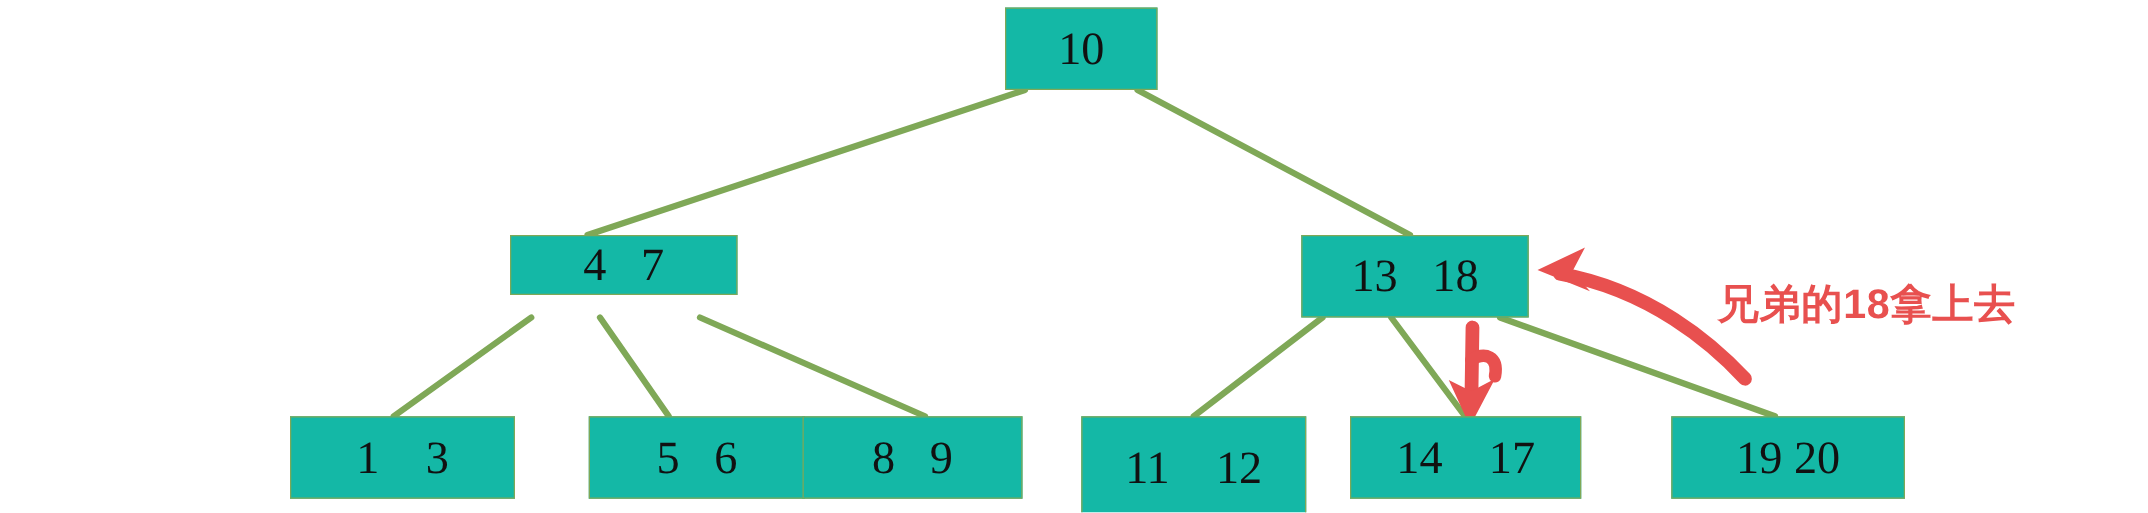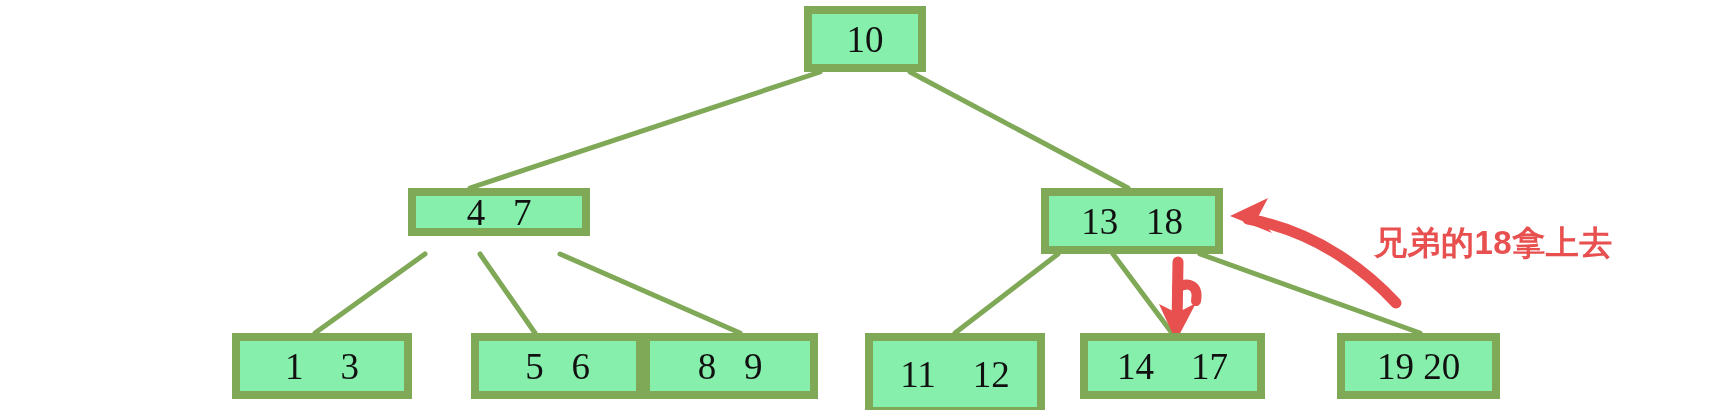--- a/index.html
+++ b/index.html
@@ -20,22 +20,22 @@
   #edges {
     position: absolute;
     left: 0;
     top: 0;
     width: 1718px;
     height: 410px;
   }
   .node {
     position: absolute;
     box-sizing: border-box;
-    border: 8px solid #84cc16;
-    background: #86efac;
+    border: 1px solid #84cc16;
+    background: #14b8a6;
     display: flex;
     align-items: center;
     justify-content: center;
     font-family: "Liberation Serif", serif;
     font-size: 37px;
     color: #111111;
     letter-spacing: 0px;
     white-space: pre;
     line-height: 1;
   }
@@ -82,20 +82,20 @@
 
   <div id="nodes-layer">
       <div class="node" style="left: 804px; top: 6px; width: 122px; height: 66px; border-color: rgb(127, 168, 87); color: rgb(17, 17, 17);">10</div>
       <div class="node" style="left: 408px; top: 188px; width: 182px; height: 48px; border-color: rgb(127, 168, 87); color: rgb(17, 17, 17);">4   7</div>
       <div class="node" style="left: 1041px; top: 188px; width: 182px; height: 66px; border-color: rgb(127, 168, 87); color: rgb(17, 17, 17); text-align: right;">13   18</div>
       <div class="node" style="left: 232px; top: 333px; width: 180px; height: 66px; border-color: rgb(127, 168, 87); color: rgb(17, 17, 17);">1    3</div>
       <div class="node" style="left: 447px; top: 333px; width: 173px; height: 66px; border-color: rgb(127, 168, 87); color: rgb(17, 17, 17); margin-left: 24px;">5   6</div>
       <div class="node" style="left: 642px; top: 333px; width: 176px; height: 66px; border-color: rgb(127, 168, 87); color: rgb(17, 17, 17);">8   9</div>
       <div class="node" style="left: 865px; top: 333px; width: 180px; height: 82px; border-color: rgb(127, 168, 87); color: rgb(17, 17, 17);">11    12</div>
       <div class="node" style="left: 1080px; top: 333px; width: 185px; height: 66px; border-color: rgb(127, 168, 87); color: rgb(17, 17, 17);">14    17</div>
-      <div class="node" style="left: 1337px; top: 333px; width: 163px; height: 66px; border-color: rgb(127, 168, 87); color: rgb(17, 17, 17);">19 20</div>
+      <div class="node" style="left: 1337px; top: 333px; width: 187px; height: 66px; border-color: rgb(127, 168, 87); color: rgb(17, 17, 17);">19 20</div>
     </div>
 
   <div class="annotation" style="left: 1374px; top: 134px; color: rgb(232, 80, 79);">
     <div>兄弟的18拿上去</div>
   </div>
 
 </div>
 
 </body></html>

